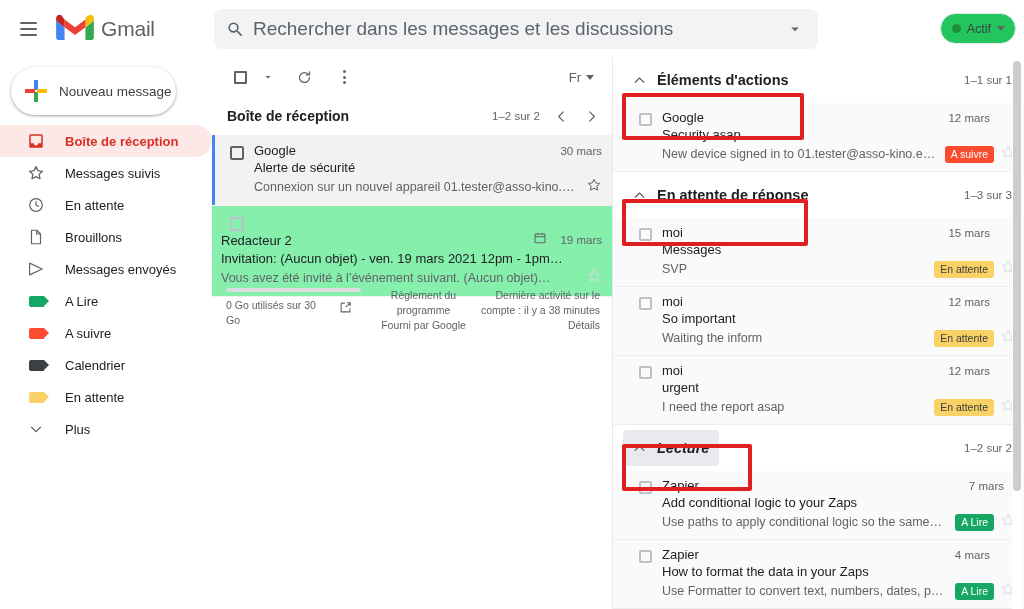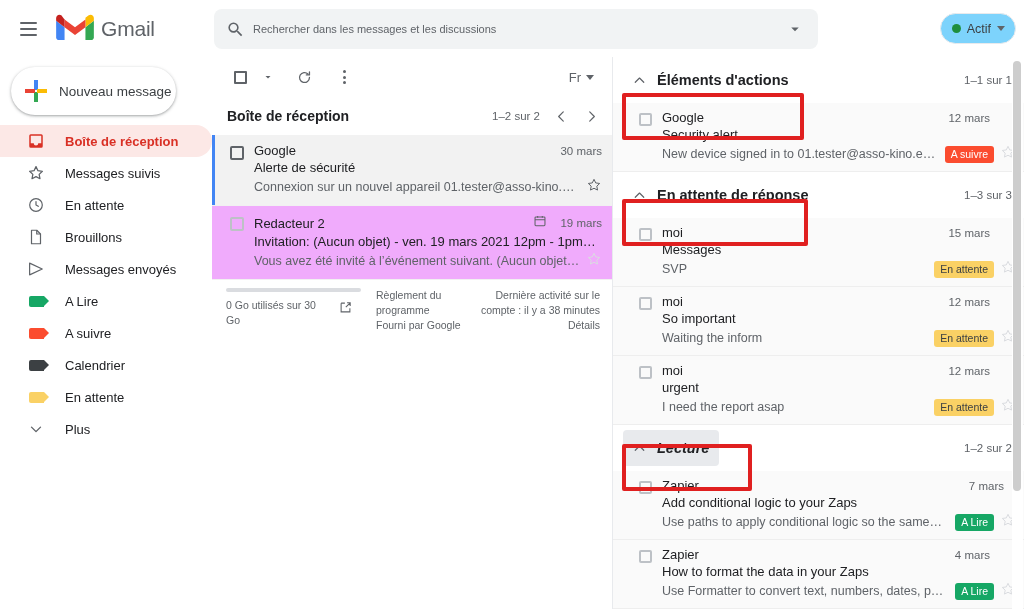--- a/index.html
+++ b/index.html
@@ -24,31 +24,31 @@
   .gm-logo { width:38px; height:29px; }
   .gm-text { font-size:21px; color:#5f6368; letter-spacing:-0.2px; }
 
   .search-wrap {
     position:absolute; left:214px; top:9px; width:604px; height:40px;
     background:#f1f3f4; border-radius:8px; display:flex; align-items:center;
   }
   .search-wrap svg { margin-left:12px; }
   .search-input {
     flex:1; border:none; outline:none; background:transparent;
-    font-family:"Liberation Sans", sans-serif; font-size:11px; color:#202124;
+    font-family:"Liberation Sans", sans-serif; font-size:19px; color:#202124;
     margin-left:8px;
   }
   .search-input::placeholder { color:#5f6368; }
   .search-caret { margin-right:14px; }
 
   .status-pill {
     position:absolute; right:8px; top:13px; height:31px;
     display:flex; align-items:center; gap:6px;
     border:1px solid #e8eaed; border-radius:16px; padding:0 10px 0 11px;
-    background:#7dd3fc; cursor:pointer;
+    background:#22c55e; cursor:pointer;
   }
   .status-dot { width:9px; height:9px; border-radius:50%; background:#1e8e3e; display:block; }
   .status-label { font-size:12.5px; color:#3c4043; }
   .caret-dn { width:0;height:0;border-left:4px solid transparent;border-right:4px solid transparent;
     border-top:5px solid #5f6368; display:block; }
 
   
   .sidebar { position:absolute; left:0; top:57px; width:212px; height:552px; background:#fff; }
   .compose {
     position:absolute; left:11px; top:10px; width:165px; height:48px;
@@ -96,41 +96,41 @@
   .navarrow { width:30px;height:30px;display:flex;align-items:center;justify-content:center;cursor:pointer;color:#5f6368; }
 
   .mail-row {
     position:relative; display:flex; padding:8px 10px 8px 9px; cursor:pointer;
     border-bottom:1px solid #f1f1f1; min-height:62px;
   }
   .mail-row.selected { background:#f2f2f2; }
   .mail-row.selected:before {
     content:""; position:absolute; left:0; top:0; bottom:0; width:3px; background:#4285f4;
   }
-  .mail-row.plain { background:#f0abfc; }
+  .mail-row.plain { background:#86efac;flex-direction:column; }
   .mrow-cb {
     width:14px;height:14px;border:2px solid #5f6368;border-radius:2px;
     margin:3px 10px 0 9px; flex:none;
   }
   .mrow-cb.light { border-color:#bdc1c6; }
   .mbody { flex:1; min-width:0; }
   .mline1 { display:flex; align-items:center; }
   .msender { font-size:13px; color:#202124; flex:1; white-space:nowrap; overflow:hidden; }
   .mdate { font-size:11.5px; color:#5f6368; white-space:nowrap; margin-left:6px; }
   .msubject { font-size:13px; color:#202124; margin-top:2px; white-space:nowrap; overflow:hidden; text-overflow:ellipsis; }
   .mline3 { display:flex; align-items:center; margin-top:2px; }
   .msnippet { font-size:12.5px; color:#5f6368; flex:1; white-space:nowrap; overflow:hidden; text-overflow:ellipsis; }
   .star { margin-left:6px; flex:none; cursor:pointer; }
 
   .footer { position:absolute; left:0; top:219px; width:400px; display:flex; padding:12px 12px 0 14px; }
   .fcol { font-size:10.5px; color:#5f6368; line-height:15px; }
   .storage-bar { width:135px; height:4px; background:#dadce0; border-radius:2px; margin-bottom:6px; }
   .fcol.a { width:150px; display:flex; flex-direction:column; }
   .frow { display:flex; align-items:flex-start; }
-  .fcol.b { width:95px; text-align:left; }
+  .fcol.b { width:95px; text-align:center; }
   .fcol.c { flex:1; text-align:right; }
 
   
   .right { position:absolute; left:612px; top:57px; width:412px; height:552px; background:#fff;
     border-left:1px solid #e8eaed; overflow:hidden; }
   .sec-head { display:flex; align-items:center; height:46px; padding:0 12px 0 10px; position:relative; }
   .sec-head .chev { width:28px;height:28px;display:flex;align-items:center;justify-content:center;cursor:pointer;flex:none; }
   .sec-title { font-size:14.5px; font-weight:bold; color:#202124; flex:1; margin-left:4px; }
   .sec-count { font-size:11.5px; color:#5f6368; }
   .sec-head.hl-bg .hlbox { background:#e8eaed; border-radius:4px;font-style:italic; }
@@ -414,21 +414,21 @@
       <span class="sec-count">1–1 sur 1</span>
     </div>
 
     <div class="rrow">
       <span class="rcb"></span>
       <div class="mbody">
         <div class="mline1">
           <span class="msender">Google</span>
           <span class="mdate" style="margin-right:26px">12 mars</span>
         </div>
-        <div class="msubject">Security alert</div>
+        <div class="msubject">Security asap</div>
         <div class="mline3">
           <span class="msnippet">New device signed in to 01.tester@asso-kino.e…</span>
           <span class="badge" style="background:#fb4c2f">A suivre</span>
           <span class="star">
             <svg width="16" height="16" viewBox="0 0 24 24" fill="none" stroke="#dadce0" stroke-width="1.5">
                 <path d="M12 3.5l2.6 5.4 5.9.8-4.3 4.1 1.1 5.8L12 16.9 6.7 19.6l1.1-5.8-4.3-4.1 5.9-.8z" stroke-linejoin="round"></path>
               </svg>
           </span>
         </div>
       </div>

